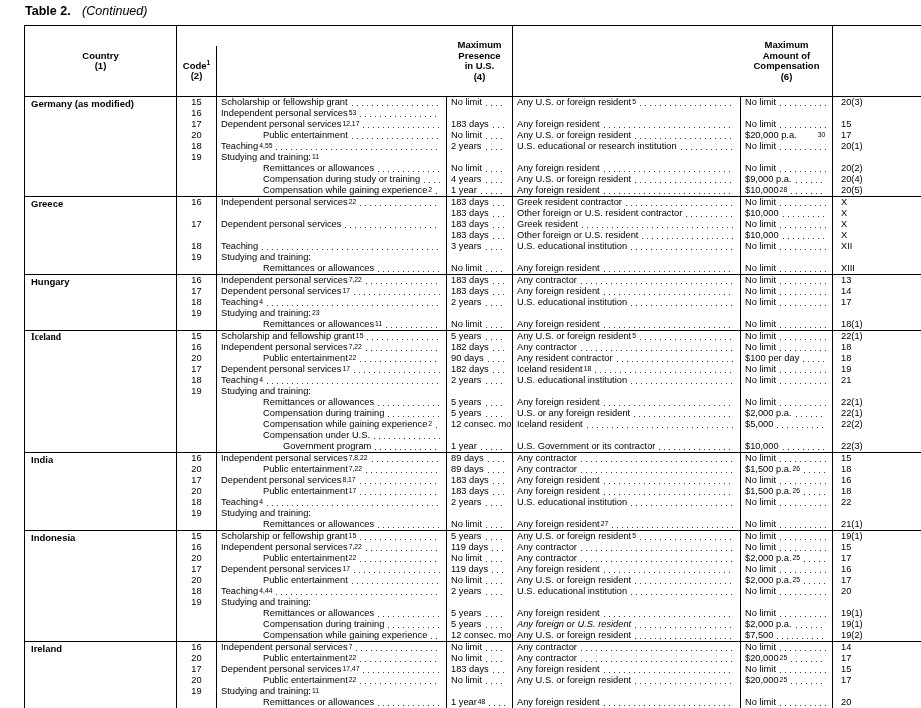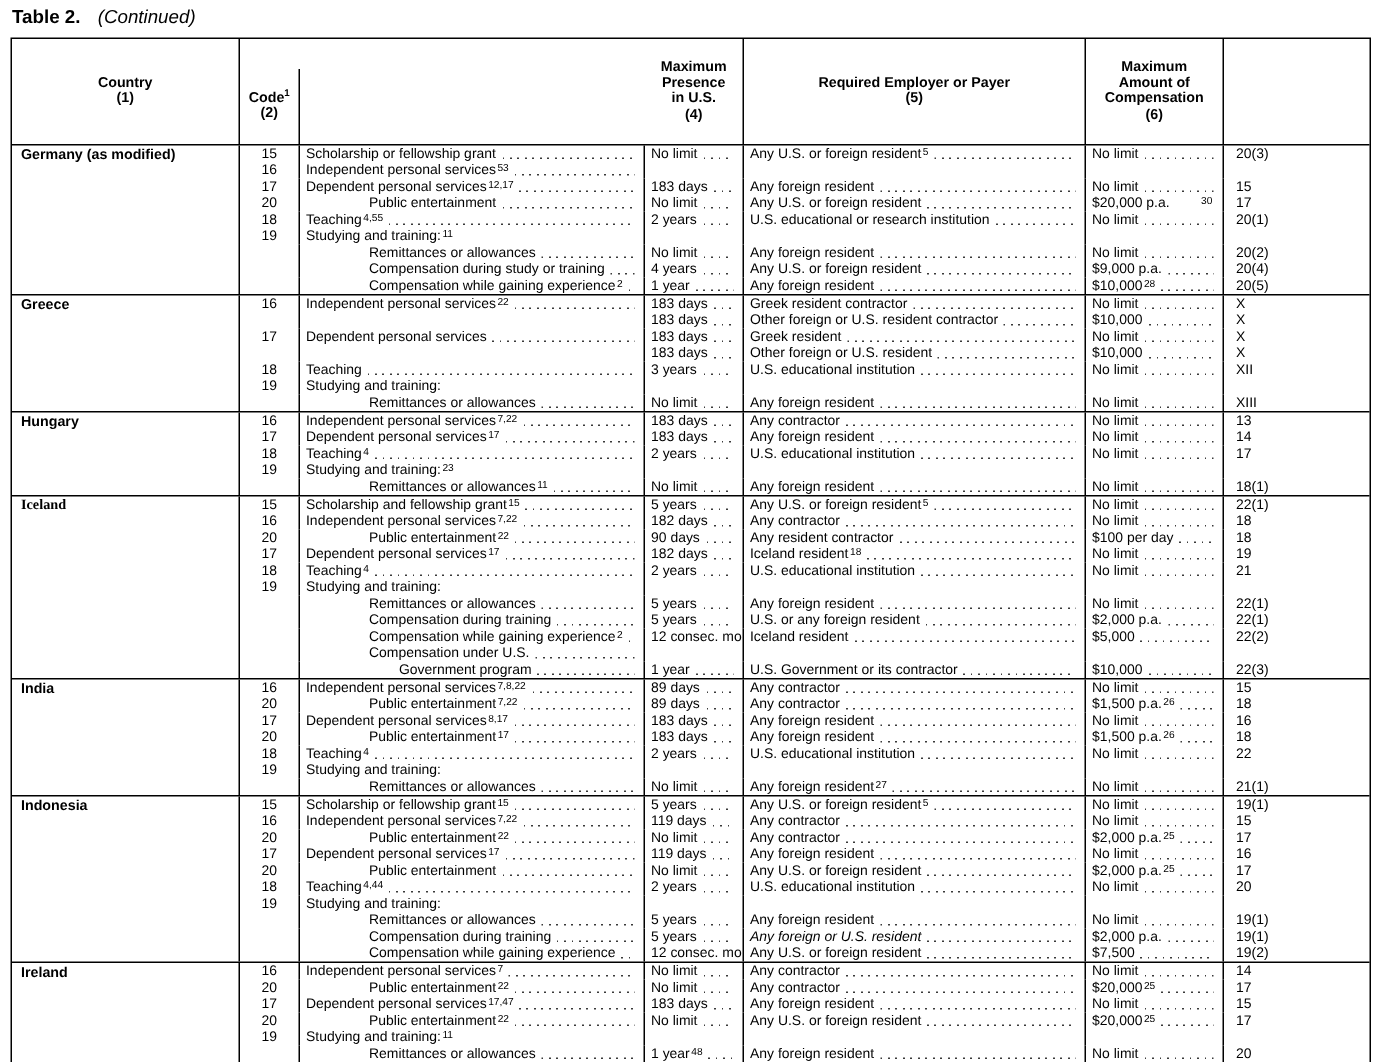--- a/index.html
+++ b/index.html
@@ -1,21 +1,21 @@
 <!DOCTYPE html>
 <html><head>
 <meta charset="utf-8">
 <style>
   * { box-sizing: border-box; }
   html,body { margin:0; padding:0; background:#fff; }
   body {
     width:921px; height:708px; overflow:hidden;
     font-family:"Liberation Sans", sans-serif; color:#000;
   }
-  .page { padding:3px 7px 0 7px; }
+  .page { padding:3px 7px 0 24px; }
   .title-row { height:18px; margin:1px 0 3px 1px; font-size:12.5px; white-space:nowrap; }
   .title-bold { font-weight:bold; }
   .title-italic { font-style:italic; margin-left:8px; }
 
   .treaty-table { border:1.5px solid #000; width:907px; }
 
   
   .thead {
     display:grid;
     grid-template-columns:152px 40px 230px 66px 228px 92px 96px;
@@ -95,24 +95,20 @@
       <div class="hcell h-code">
         <div class="hl"><span>Code</span><sup>1</sup></div>
         <div class="hl">(2)</div>
       </div>
       <div class="hcell h-presence">
         <div class="hl">Maximum</div>
         <div class="hl">Presence</div>
         <div class="hl">in U.S.</div>
         <div class="hl">(4)</div>
       </div>
-      <div class="hcell h-employer">
-        <div class="hl">Required Employer or Payer</div>
-        <div class="hl">(5)</div>
-      </div>
       <div class="hcell h-compensation">
         <div class="hl">Maximum</div>
         <div class="hl">Amount of</div>
         <div class="hl">Compensation</div>
         <div class="hl">(6)</div>
       </div>
     </div>
 
     <div id="tbody">
         <div class="section">

